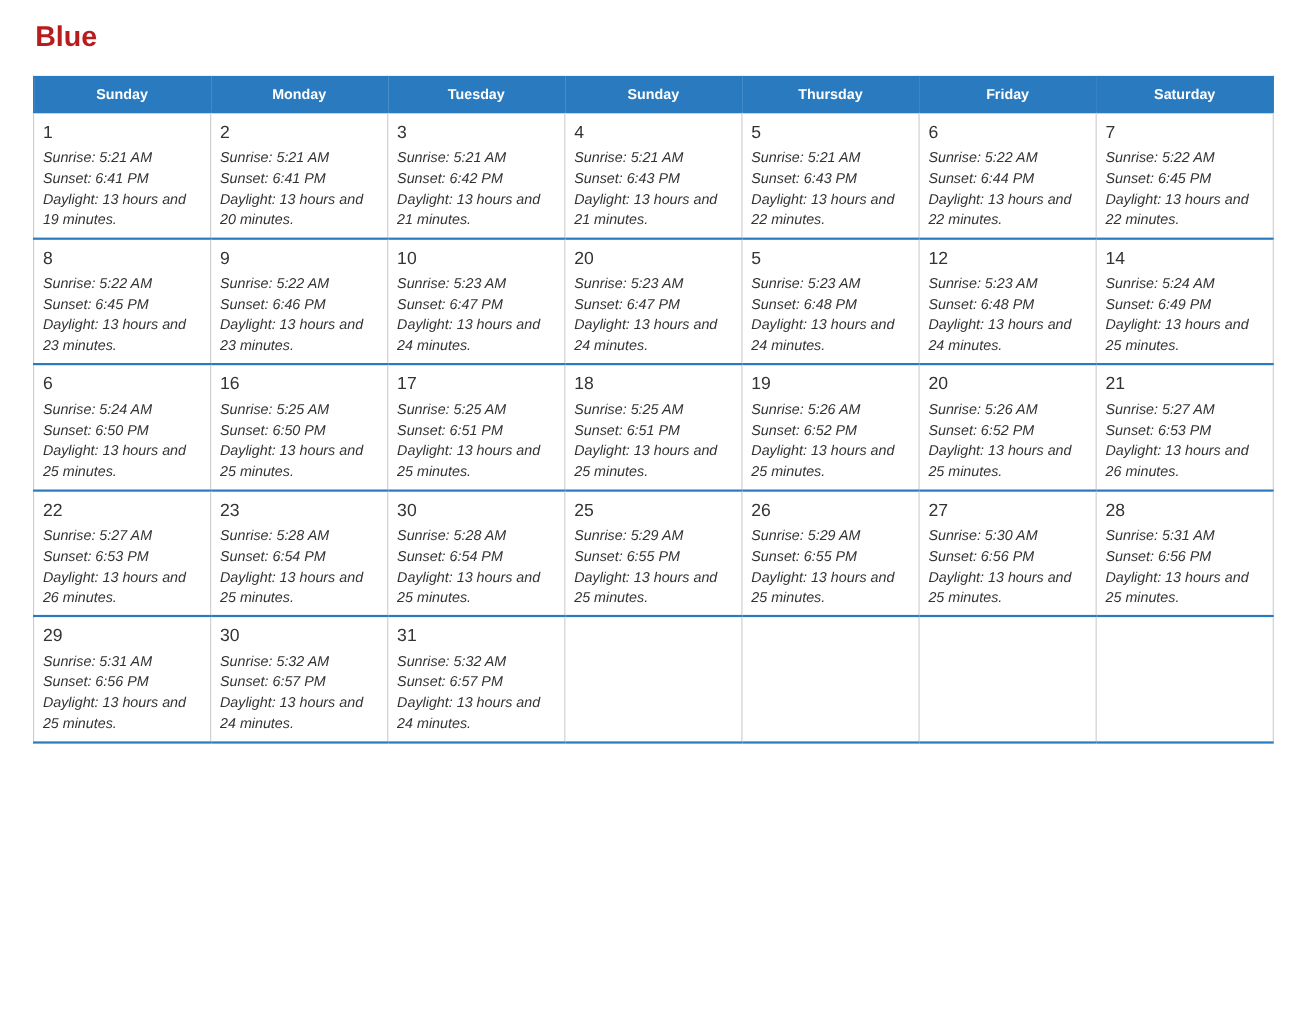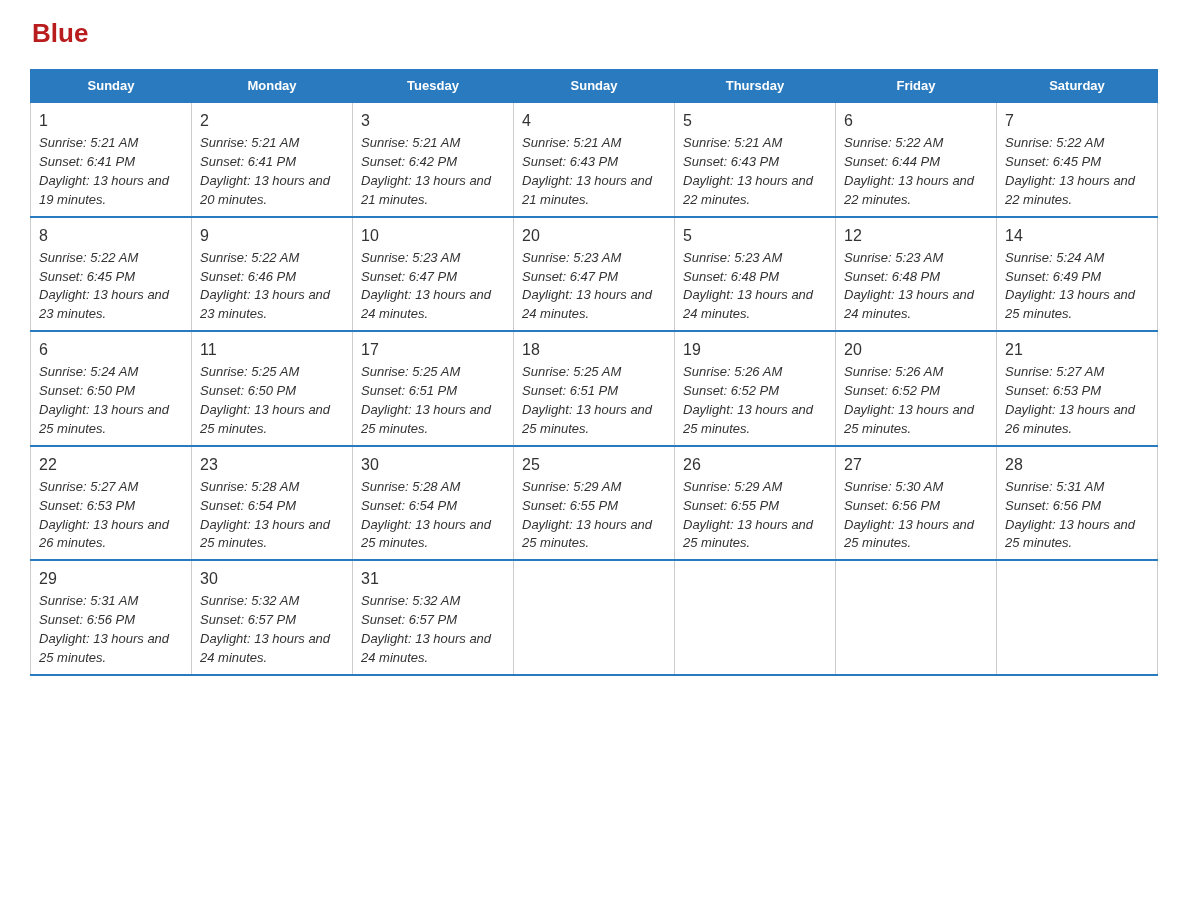--- a/index.html
+++ b/index.html
@@ -119,21 +119,21 @@
         <td><span class="day-num">8</span><span class="day-info">Sunrise: 5:22 AM<br>Sunset: 6:45 PM<br>Daylight: 13 hours and 23 minutes.</span></td>
         <td><span class="day-num">9</span><span class="day-info">Sunrise: 5:22 AM<br>Sunset: 6:46 PM<br>Daylight: 13 hours and 23 minutes.</span></td>
         <td><span class="day-num">10</span><span class="day-info">Sunrise: 5:23 AM<br>Sunset: 6:47 PM<br>Daylight: 13 hours and 24 minutes.</span></td>
         <td><span class="day-num">20</span><span class="day-info">Sunrise: 5:23 AM<br>Sunset: 6:47 PM<br>Daylight: 13 hours and 24 minutes.</span></td>
         <td><span class="day-num">5</span><span class="day-info">Sunrise: 5:23 AM<br>Sunset: 6:48 PM<br>Daylight: 13 hours and 24 minutes.</span></td>
         <td><span class="day-num">12</span><span class="day-info">Sunrise: 5:23 AM<br>Sunset: 6:48 PM<br>Daylight: 13 hours and 24 minutes.</span></td>
         <td><span class="day-num">14</span><span class="day-info">Sunrise: 5:24 AM<br>Sunset: 6:49 PM<br>Daylight: 13 hours and 25 minutes.</span></td>
       </tr>
       <tr>
         <td><span class="day-num">6</span><span class="day-info">Sunrise: 5:24 AM<br>Sunset: 6:50 PM<br>Daylight: 13 hours and 25 minutes.</span></td>
-        <td><span class="day-num">11</span><span class="day-info">Sunrise: 5:25 AM<br>Sunset: 6:50 PM<br>Daylight: 13 hours and 25 minutes.</span></td>
+        <td><span class="day-num">16</span><span class="day-info">Sunrise: 5:25 AM<br>Sunset: 6:50 PM<br>Daylight: 13 hours and 25 minutes.</span></td>
         <td><span class="day-num">17</span><span class="day-info">Sunrise: 5:25 AM<br>Sunset: 6:51 PM<br>Daylight: 13 hours and 25 minutes.</span></td>
         <td><span class="day-num">18</span><span class="day-info">Sunrise: 5:25 AM<br>Sunset: 6:51 PM<br>Daylight: 13 hours and 25 minutes.</span></td>
         <td><span class="day-num">19</span><span class="day-info">Sunrise: 5:26 AM<br>Sunset: 6:52 PM<br>Daylight: 13 hours and 25 minutes.</span></td>
         <td><span class="day-num">20</span><span class="day-info">Sunrise: 5:26 AM<br>Sunset: 6:52 PM<br>Daylight: 13 hours and 25 minutes.</span></td>
         <td><span class="day-num">21</span><span class="day-info">Sunrise: 5:27 AM<br>Sunset: 6:53 PM<br>Daylight: 13 hours and 26 minutes.</span></td>
       </tr>
       <tr>
         <td><span class="day-num">22</span><span class="day-info">Sunrise: 5:27 AM<br>Sunset: 6:53 PM<br>Daylight: 13 hours and 26 minutes.</span></td>
         <td><span class="day-num">23</span><span class="day-info">Sunrise: 5:28 AM<br>Sunset: 6:54 PM<br>Daylight: 13 hours and 25 minutes.</span></td>
         <td><span class="day-num">30</span><span class="day-info">Sunrise: 5:28 AM<br>Sunset: 6:54 PM<br>Daylight: 13 hours and 25 minutes.</span></td>

